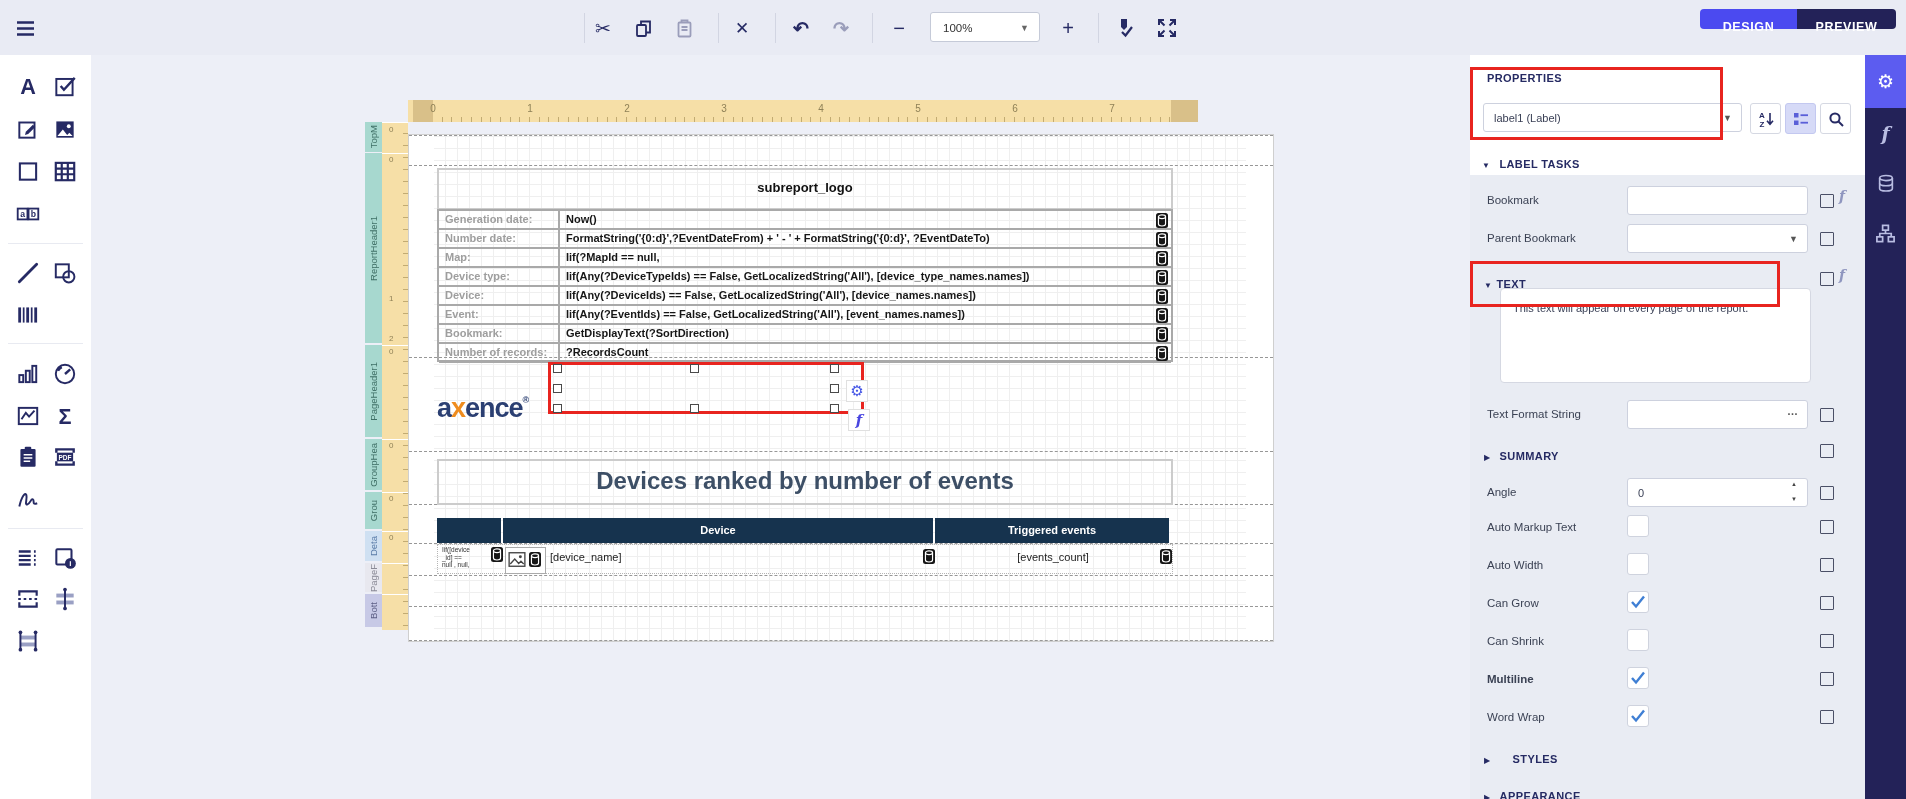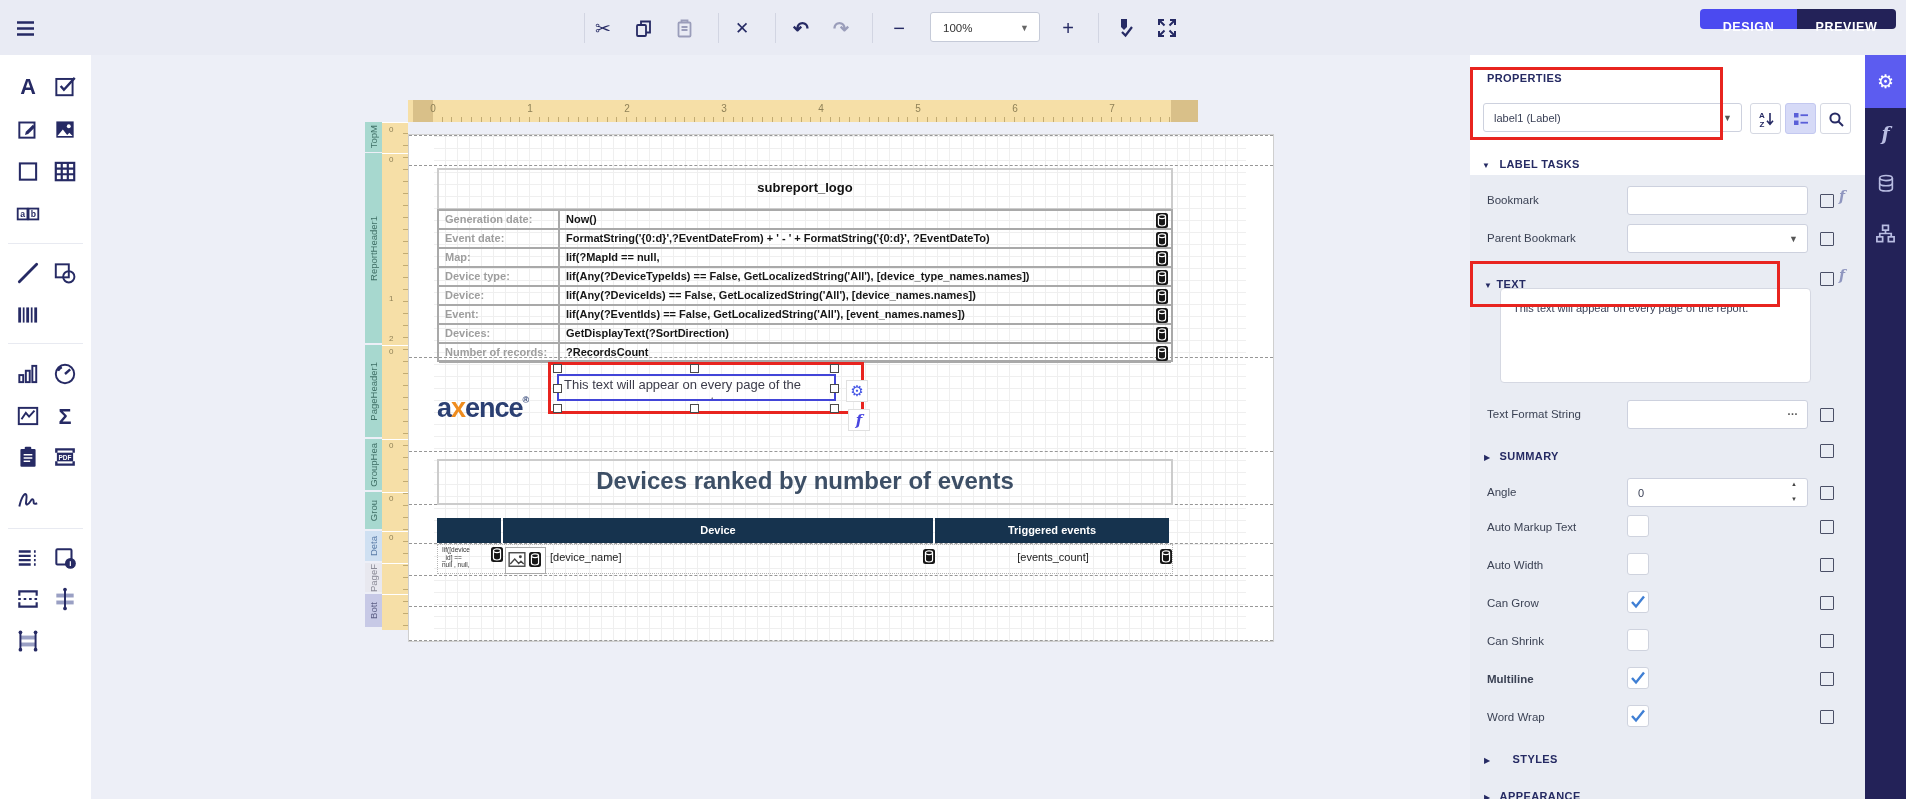--- a/index.html
+++ b/index.html
@@ -362,21 +362,21 @@
         <div id="ftable">
             <div class="frow" style="top: 0px;">
               <div class="flabel">Generation date:</div>
               <div class="fval">Now()</div>
               <svg class="dbb" viewBox="0 0 10 13">
                 <ellipse cx="5" cy="3" rx="3.3" ry="1.7" fill="none" stroke="#fff" stroke-width="1.1"></ellipse>
                 <path d="M1.7 3v6.8c0 1 1.5 1.8 3.3 1.8s3.3-.8 3.3-1.8V3" fill="none" stroke="#fff" stroke-width="1.1"></path>
               </svg>
             </div>
             <div class="frow" style="top: 19px;">
-              <div class="flabel">Event date:</div>
+              <div class="flabel">Number date:</div>
               <div class="fval">FormatString('{0:d}',?EventDateFrom) + ' - ' + FormatString('{0:d}', ?EventDateTo)</div>
               <svg class="dbb" viewBox="0 0 10 13">
                 <ellipse cx="5" cy="3" rx="3.3" ry="1.7" fill="none" stroke="#fff" stroke-width="1.1"></ellipse>
                 <path d="M1.7 3v6.8c0 1 1.5 1.8 3.3 1.8s3.3-.8 3.3-1.8V3" fill="none" stroke="#fff" stroke-width="1.1"></path>
               </svg>
             </div>
             <div class="frow" style="top: 38px;">
               <div class="flabel">Map:</div>
               <div class="fval">Iif(?MapId == null,<div class="fval2">GetLocalizedString('All')</div></div>
               <svg class="dbb" viewBox="0 0 10 13">
@@ -402,42 +402,38 @@
             </div>
             <div class="frow" style="top: 95px;">
               <div class="flabel">Event:</div>
               <div class="fval">Iif(Any(?EventIds) == False, GetLocalizedString('All'), [event_names.names])</div>
               <svg class="dbb" viewBox="0 0 10 13">
                 <ellipse cx="5" cy="3" rx="3.3" ry="1.7" fill="none" stroke="#fff" stroke-width="1.1"></ellipse>
                 <path d="M1.7 3v6.8c0 1 1.5 1.8 3.3 1.8s3.3-.8 3.3-1.8V3" fill="none" stroke="#fff" stroke-width="1.1"></path>
               </svg>
             </div>
             <div class="frow" style="top: 114px;">
-              <div class="flabel">Devices:</div>
+              <div class="flabel">Bookmark:</div>
               <div class="fval">GetDisplayText(?SortDirection)</div>
               <svg class="dbb" viewBox="0 0 10 13">
                 <ellipse cx="5" cy="3" rx="3.3" ry="1.7" fill="none" stroke="#fff" stroke-width="1.1"></ellipse>
                 <path d="M1.7 3v6.8c0 1 1.5 1.8 3.3 1.8s3.3-.8 3.3-1.8V3" fill="none" stroke="#fff" stroke-width="1.1"></path>
               </svg>
             </div>
             <div class="frow" style="top: 133px;">
               <div class="flabel">Number of records:</div>
               <div class="fval">?RecordsCount</div>
               <svg class="dbb" viewBox="0 0 10 13">
                 <ellipse cx="5" cy="3" rx="3.3" ry="1.7" fill="none" stroke="#fff" stroke-width="1.1"></ellipse>
                 <path d="M1.7 3v6.8c0 1 1.5 1.8 3.3 1.8s3.3-.8 3.3-1.8V3" fill="none" stroke="#fff" stroke-width="1.1"></path>
               </svg>
             </div>
           </div>
 
         <div class="redbox" style="left:139px;top:227px;width:316px;height:52px"></div>
-        <div id="selLabel">
-          <div>This text will appear on every page of the</div>
-          <div style="text-align:center">report.</div>
-        </div>
         <div id="handles">
             <div class="handle" style="left: 144px; top: 229px;"></div>
             <div class="handle" style="left: 281px; top: 229px;"></div>
             <div class="handle" style="left: 421px; top: 229px;"></div>
             <div class="handle" style="left: 144px; top: 249px;"></div>
             <div class="handle" style="left: 421px; top: 249px;"></div>
             <div class="handle" style="left: 144px; top: 269px;"></div>
             <div class="handle" style="left: 281px; top: 269px;"></div>
             <div class="handle" style="left: 421px; top: 269px;"></div>
           </div>

